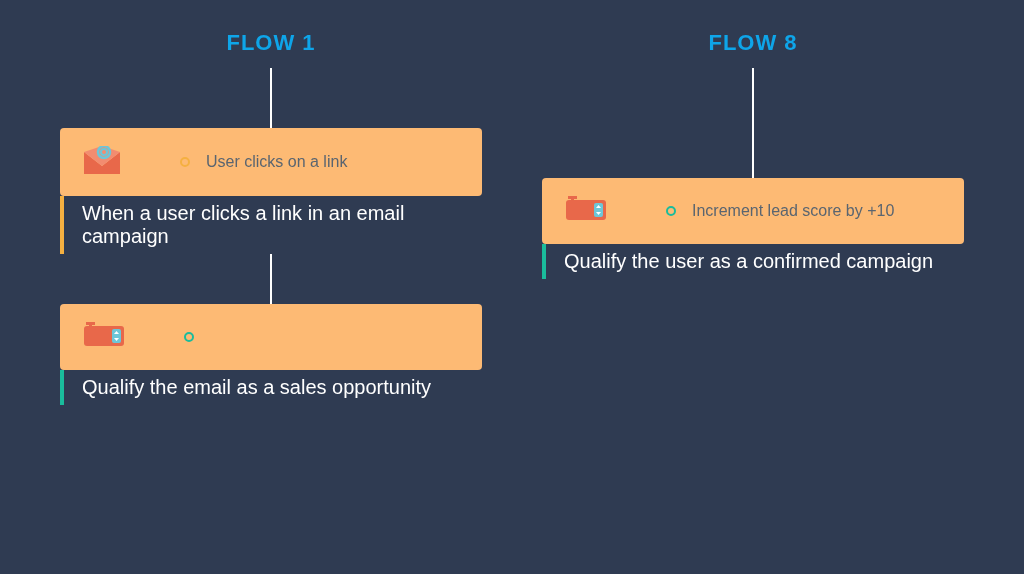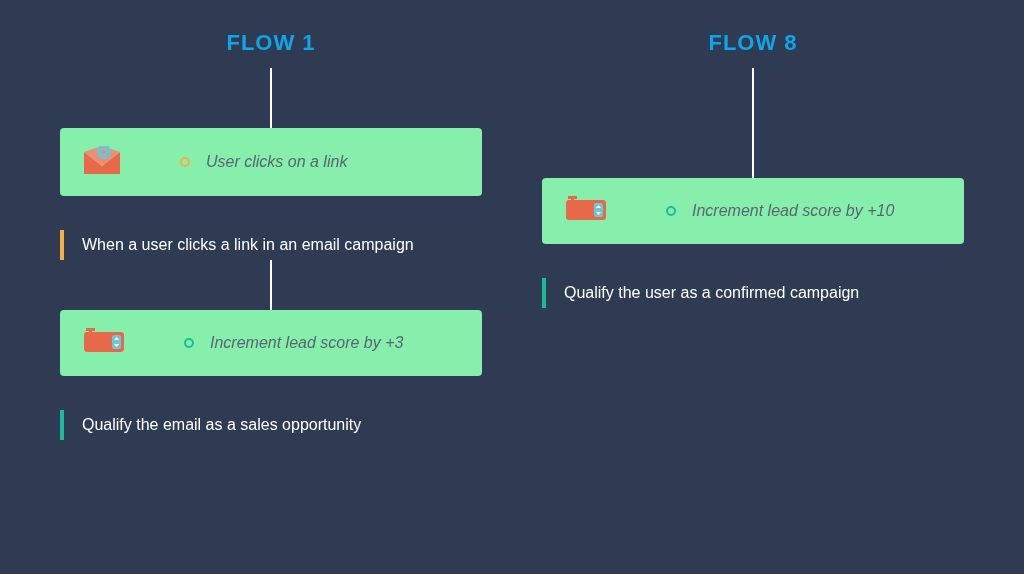--- a/index.html
+++ b/index.html
@@ -38,28 +38,27 @@
       width: 2px;
       height: 60px;
       background: #ffffff;
     }
     .connector-short {
       width: 2px;
       height: 50px;
       background: #ffffff;
     }
     .card {
-      background: #86efac;
+      background: #fdba74;
       border-radius: 4px;
       width: 100%;
       padding: 18px 24px;
       display: flex;
       align-items: center;
       gap: 60px;
-      font-style: italic;
     }
     .card-content {
       display: flex;
       align-items: center;
       gap: 16px;
     }
     .bullet-yellow {
       width: 10px;
       height: 10px;
       border: 2.5px solid #f5b041;
@@ -75,22 +74,22 @@
     }
     .card-text {
       color: #5a6570;
       font-size: 16px;
     }
     .description {
       width: 100%;
       border-left: 4px solid;
       padding: 6px 0 6px 18px;
       color: #ffffff;
-      font-size: 16px;
-      margin-top: 34px;
+      font-size: 20px;
+      margin-top: 0;
       margin-bottom: 0;
     }
     .desc-yellow {
       border-color: #f5b041;
     }
     .desc-teal {
       border-color: #1abc9c;
     }
     .icon-envelope {
       flex-shrink: 0;
@@ -133,21 +132,20 @@
           <rect x="0" y="4" width="40" height="20" rx="3" fill="#e8684a"></rect>
           <rect x="5" y="0" width="3" height="14" fill="#e8684a"></rect>
           <rect x="2" y="0" width="9" height="3" fill="#e8684a"></rect>
           <rect x="28" y="7" width="9" height="14" rx="2" fill="#6dc6d8"></rect>
           <path d="M32.5 9 L30 12 L35 12 Z" fill="#ffffff"></path>
           <path d="M32.5 19 L30 16 L35 16 Z" fill="#ffffff"></path>
         </svg>
       </span>
       <div class="card-content">
         <span class="bullet-teal"></span>
-        <span class="card-text">Increment lead score by +3</span>
       </div>
     </div>
 
     <div class="description desc-teal">Qualify the email as a sales opportunity</div>
   </div>
 
   <div class="flow">
     <div class="flow-title">FLOW 8</div>
     <div class="connector"></div>
 

